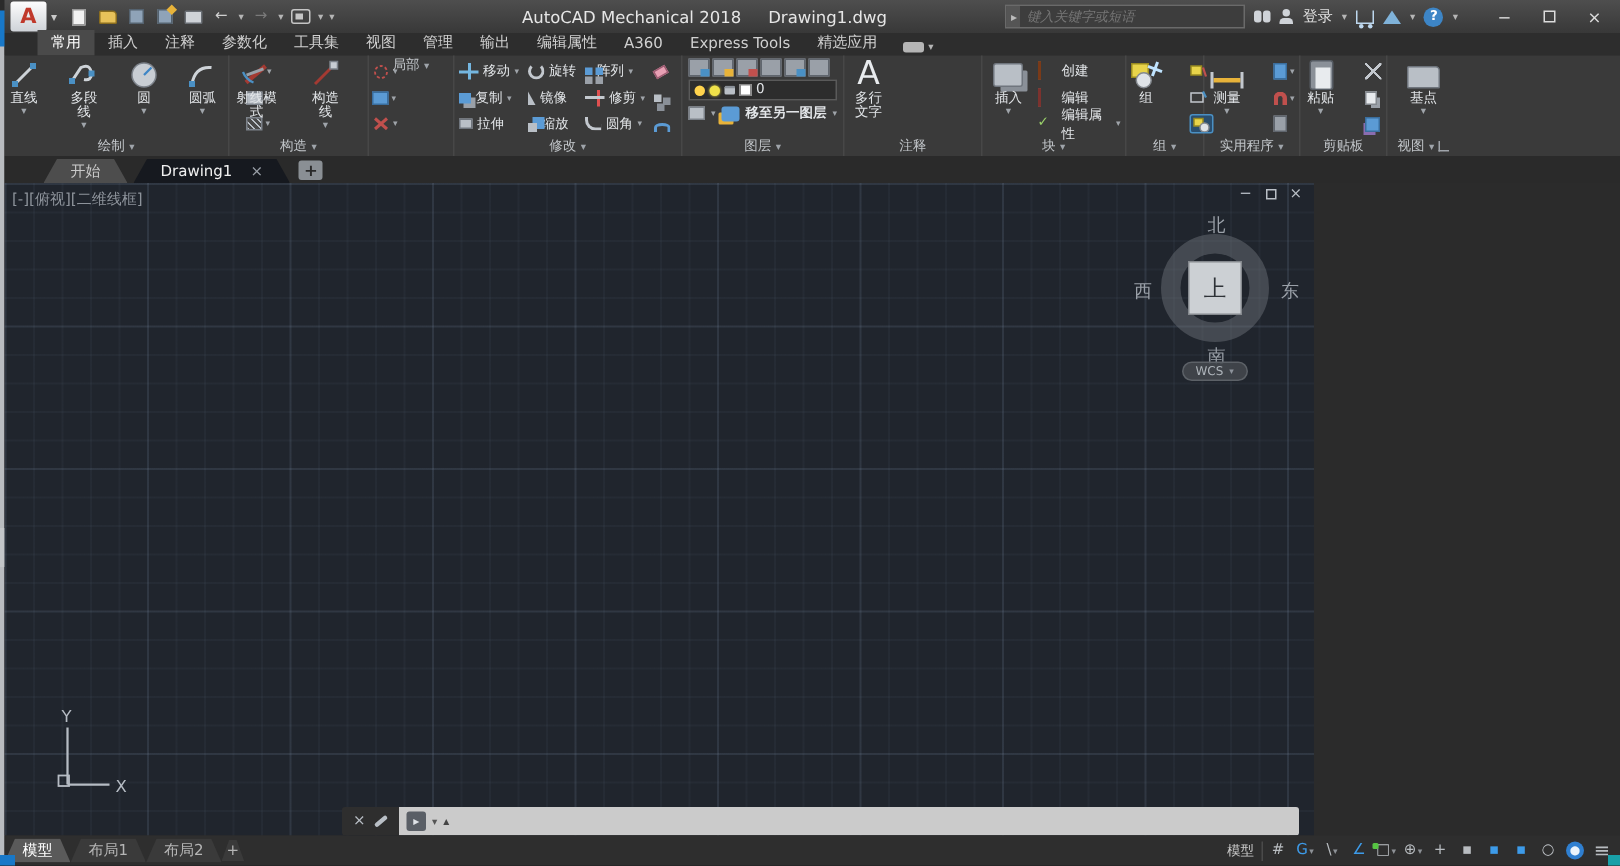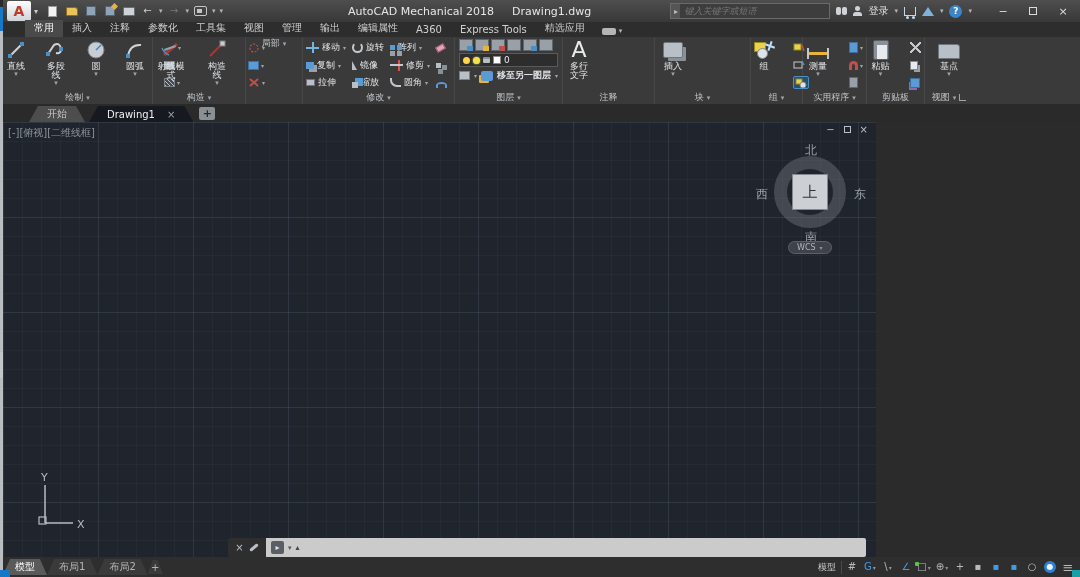--- a/index.html
+++ b/index.html
@@ -565,20 +565,35 @@
 
     <div class="panel" style="width:96px">
       <div class="panel-body" style="gap:5px">
         <div class="bigbtn" style="width:30px">
           <span class="bicon">
               <span class="bi-insert"></span>
             </span>
           <span class="blabel">插入</span>
           <span class="dd">▾</span>
         </div>
+        <div class="rowcol">
+          <span class="rowbtn">
+              <span class="ri"><span class="bi-create"></span></span>
+              <span>创建</span>
+            </span>
+          <span class="rowbtn">
+              <span class="ri"><span class="bi-edit"></span></span>
+              <span>编辑</span>
+            </span>
+          <span class="rowbtn">
+              <span class="ri bi-attr">✓</span>
+              <span>编辑属性</span>
+              <span class="dd">▾</span>
+            </span>
+        </div>
       </div>
       <div class="panel-label">
         <span>块</span>
           <span class="dd">▾</span>
       </div>
     </div>
 
     <div class="panel" style="width:52px">
       <div class="panel-body">
         <div class="bigbtn" style="width:26px">

